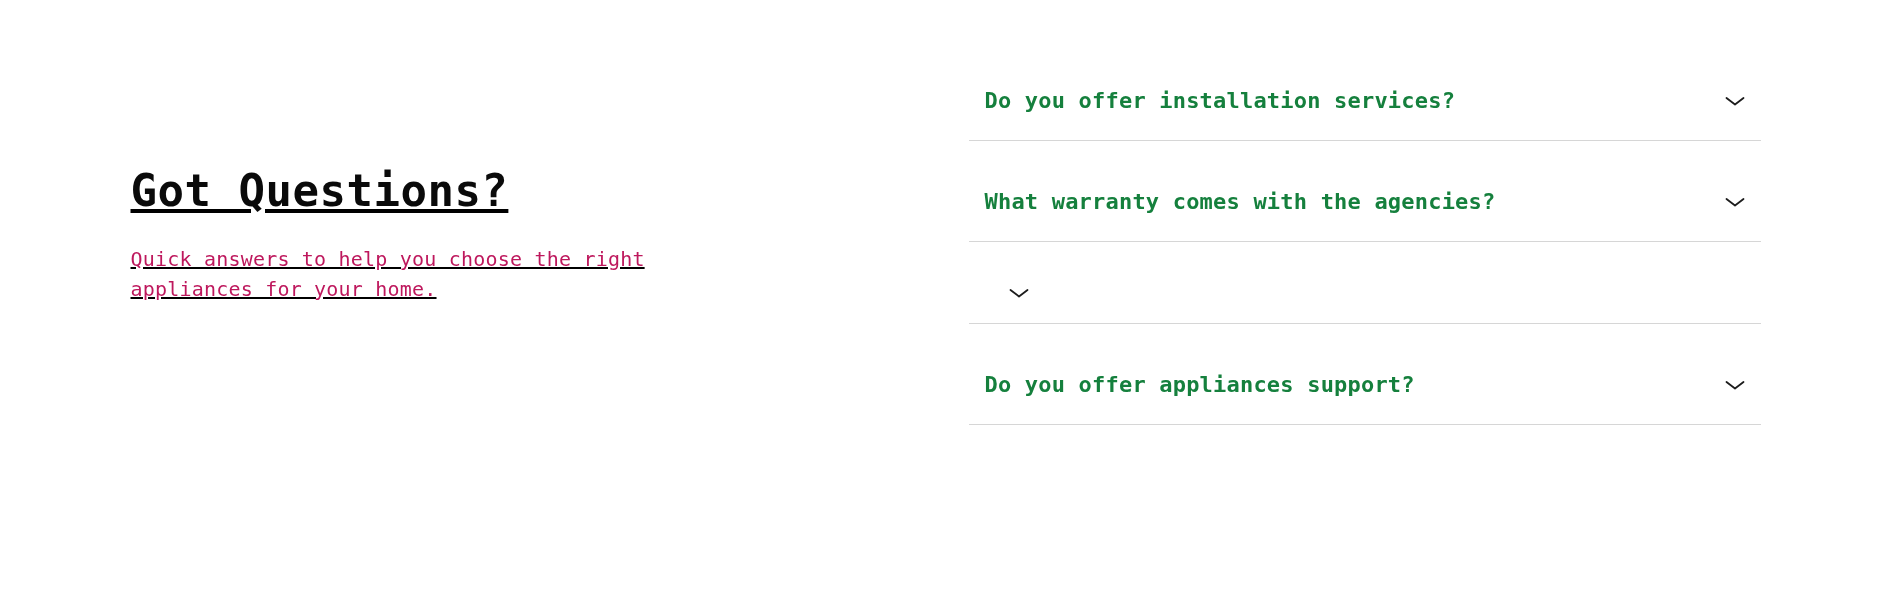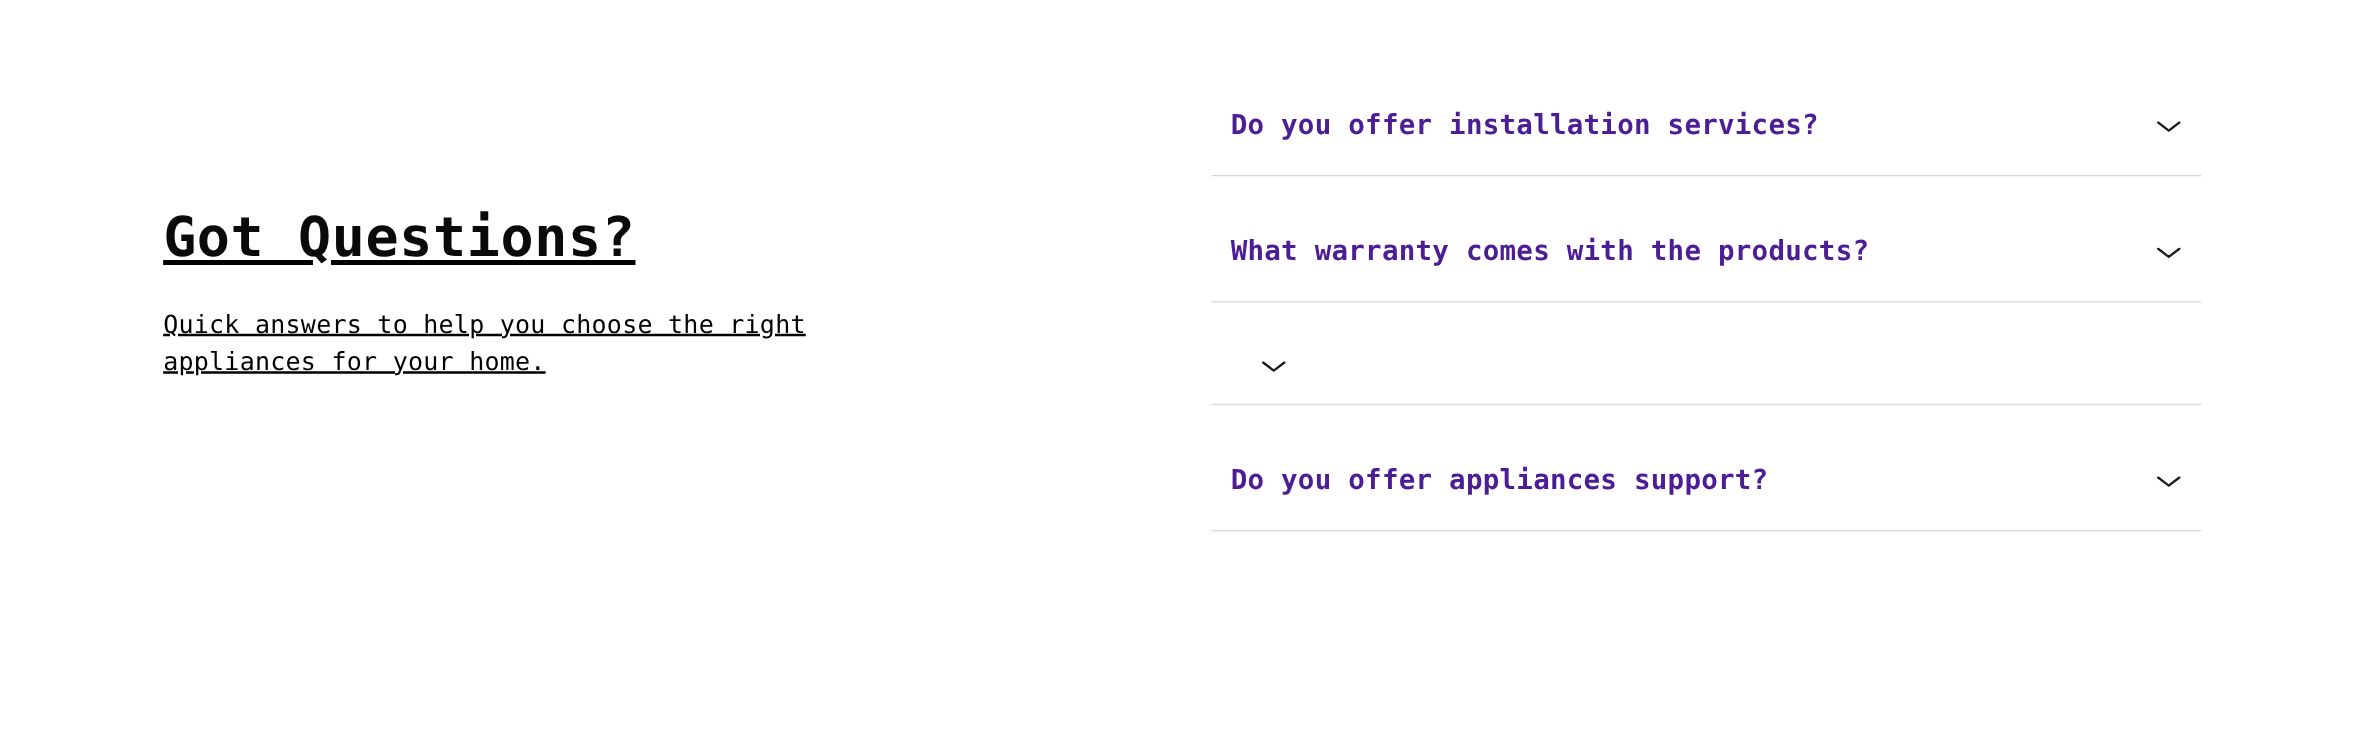--- a/index.html
+++ b/index.html
@@ -37,21 +37,21 @@
     font-weight: bold;
     color: #0a0a0a;
     letter-spacing: 0.5px;
     white-space: nowrap;
   }
   .heading span { display: block; }
   .subtitle {
     margin: 15px 0 0 0;
     font-size: 20px;
     line-height: 30px;
-    color: #000000;
+    color: #be185d;
     letter-spacing: 0.2px;
   }
   
   .faq-list {
     width: 792px;
     margin-top: 40px;
   }
   .faq-item {
     border-bottom: 1px solid #d6d6d6;
   }
@@ -64,21 +64,21 @@
     background: none;
     border: none;
     cursor: pointer;
     text-align: left;
     font-family: inherit;
   }
   .faq-question {
     font-size: 22px;
     line-height: 28px;
     font-weight: bold;
-    color: #4c1d95;
+    color: #15803d;
     letter-spacing: 0.2px;
     text-align: right;
   }
   .chevron {
     display: flex;
     align-items: center;
     flex: 0 0 auto;
     margin-left: 24px;
   }
 </style>
@@ -103,21 +103,21 @@
           <span class="chevron">
             <svg width="20" height="9" viewBox="0 0 20 9">
                 <path d="M1.5 1 L10 7.5 L18.5 1" fill="none" stroke="#1c1c1c" stroke-width="1.8" stroke-linecap="round" stroke-linejoin="round"></path>
               </svg>
           </span>
         </button>
       </div>
 
       <div class="faq-item">
         <button class="faq-row">
-          <span class="faq-question">What warranty comes with the products?</span>
+          <span class="faq-question">What warranty comes with the agencies?</span>
           <span class="chevron">
             <svg width="20" height="9" viewBox="0 0 20 9">
                 <path d="M1.5 1 L10 7.5 L18.5 1" fill="none" stroke="#1c1c1c" stroke-width="1.8" stroke-linecap="round" stroke-linejoin="round"></path>
               </svg>
           </span>
         </button>
       </div>
 
       <div class="faq-item">
         <button class="faq-row">

